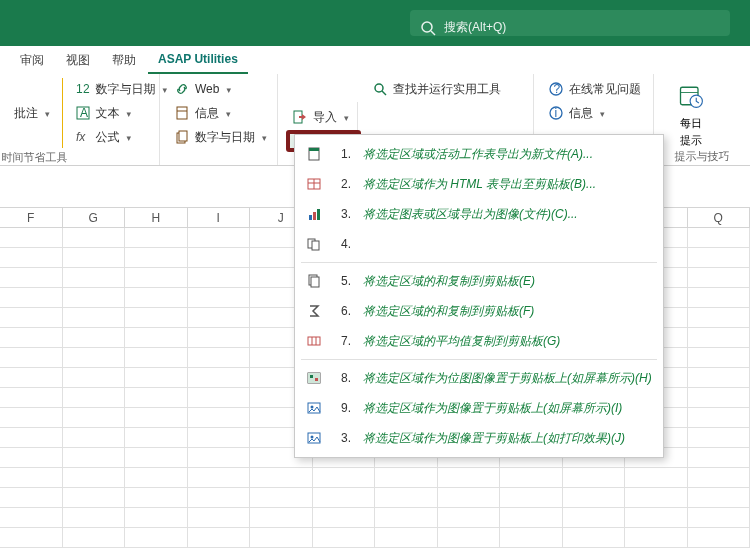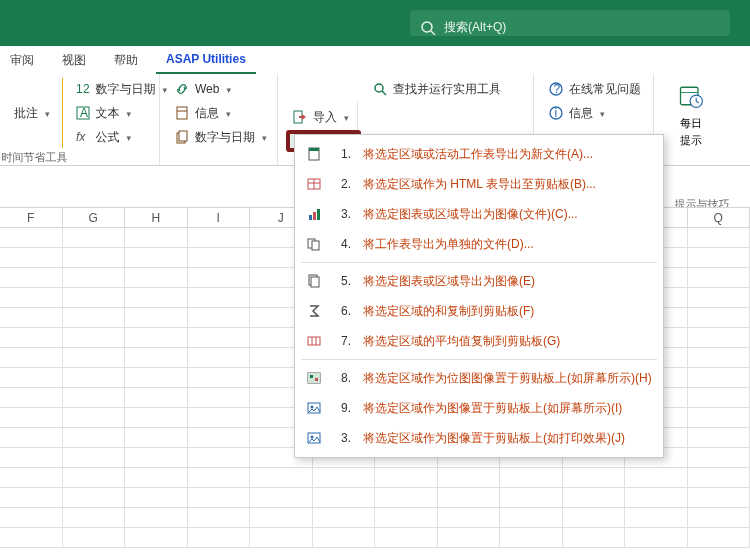--- a/index.html
+++ b/index.html
@@ -2,44 +2,44 @@
 <html><head>
 <meta charset="utf-8">
 <style>
   * { box-sizing: border-box; margin: 0; padding: 0; font-family: "Microsoft YaHei", "Segoe UI", sans-serif; font-size: 12px; }
   body { width: 750px; height: 559px; background: #fff; overflow: hidden; position: relative; }
 
   .titlebar { height: 46px; background: #1a7a4c; display: flex; align-items: center; justify-content: flex-end; padding-right: 20px; }
   .search-box { width: 320px; height: 26px; background: #2d8a5c; border-radius: 4px; display: flex; align-items: flex-end; padding: 0 10px; color: #e9f3ee; gap: 8px; }
   .search-box svg { width: 14px; height: 14px; }
 
-  .tabs { height: 28px; background: #fff; display: flex; align-items: stretch; gap: 8px; border-bottom: none; text-align: right; }
+  .tabs { height: 28px; background: #fff; display: flex; align-items: stretch; gap: 2px; padding-left: 10px; border-bottom: none; text-align: right; }
   .tab { padding: 6px 10px 4px 10px; color: #444; cursor: pointer; }
-  .tab.active { color: #1d4ed8; font-weight: 600; border-bottom: 2px solid #1a7a4c; }
+  .tab.active { color: #0f766e; font-weight: 600; border-bottom: 2px solid #1a7a4c; }
 
   .ribbon { height: 92px; background: #fff; border-bottom: 1px solid #d0d0d0; display: flex; }
   .group { border-right: 1px solid #e3e3e3; padding: 4px 8px 2px 8px; display: flex; flex-direction: column; }
   .group-body { flex: 1; display: flex; }
   .group-label { font-size: 11px; color: #666; text-align: center; padding-top: 2px; }
 
   .col { display: flex; flex-direction: column; gap: 2px; }
   .rbtn { display: flex; align-items: center; gap: 5px; height: 22px; padding: 0 5px; color: #333; cursor: pointer; white-space: nowrap; border: 1px solid transparent; border-radius: 3px; }
   .rbtn.active { background: #e6f2ec; border: 4px solid #7f1d1d; }
   .rbtn .caret::after { content: "▾"; font-size: 9px; color: #666; margin-left: 2px; }
   .icon { width: 16px; height: 16px; display: inline-flex; align-items: center; justify-content: center; flex-shrink: 0; }
   .icon svg { width: 16px; height: 16px; }
 
   .big-btn { width: 58px; display: flex; flex-direction: column; align-items: center; justify-content: flex-start; padding-top: 4px; gap: 4px; cursor: pointer; }
   .big-btn .icon-lg svg { width: 28px; height: 28px; }
   .big-btn span { font-size: 11px; text-align: center; line-height: 13px; }
 
   .dropdown-menu { position: absolute; top: 134px; left: 294px; width: 370px; background: #fff; border: 1px solid #c9c9c9; box-shadow: 3px 3px 8px rgba(0,0,0,0.2); padding: 4px; z-index: 10; }
   .menu-item { display: flex; align-items: center; height: 30px; padding: 0 6px; gap: 12px; cursor: pointer; }
   .menu-num { width: 16px; text-align: right; color: #333; }
-  .menu-text { color: #c2410c; }
+  .menu-text { color: #15803d; font-style: italic; }
   .menu-icon { width: 18px; height: 18px; display: flex; align-items: center; justify-content: center; }
   .menu-icon svg { width: 16px; height: 16px; }
   .menu-sep { height: 1px; background: #e0e0e0; margin: 3px 2px; }
 
   .sheet-area { position: relative; }
   .col-headers { display: flex; height: 20px; border-bottom: 1px solid #d4d4d4; }
   .col-h { width: 64px; border-right: 1px solid #d4d4d4; text-align: center; line-height: 20px; color: #555; background: #fff; }
   .row { display: flex; height: 20px; }
   .cell { width: 64px; height: 20px; border-right: 1px solid #e0e0e0; border-bottom: 1px solid #e0e0e0; }
   .cell:first-child { border-left: none; }
@@ -216,21 +216,21 @@
             </span>
           <span>信息</span>
             <span class="caret"></span>
         </div>
         <div style="height:22px;"></div>
       </div>
     </div>
     <div class="group-label">&nbsp;</div>
   </div>
 
-  <div class="group" style="flex:1; border-right:none;gap:48px;">
+  <div class="group" style="flex:1; border-right:none;">
     <div class="group-body">
       <div class="big-btn">
         <span class="icon-lg">
           <svg viewBox="0 0 32 32">
               <rect x="4" y="6" width="20" height="20" rx="2" stroke="#1a7a4c" fill="none" stroke-width="1.5"></rect>
               <line x1="4" y1="12" x2="24" y2="12" stroke="#1a7a4c"></line>
               <circle cx="22" cy="22" r="7" fill="#fff" stroke="#2a6bb0" stroke-width="1.3"></circle>
               <path d="M22 18v4l3 2" stroke="#2a6bb0" fill="none" stroke-width="1.3"></path>
             </svg>
         </span>
@@ -521,34 +521,33 @@
         <span class="menu-text">将选定图表或区域导出为图像(文件)(C)...</span>
       </div>
       <div class="menu-item">
         <span class="menu-icon">
           <svg viewBox="0 0 16 16">
             <rect x="2" y="3" width="7" height="9" stroke="#555" fill="none"></rect>
             <rect x="6" y="5" width="7" height="9" stroke="#555" fill="#fff"></rect>
           </svg>
         </span>
         <span class="menu-num">4.</span>
-        <span class="menu-text">将工作表导出为单独的文件(D)...</span>
       </div>
     </div>
   <div class="menu-sep"></div>
   <div id="menu-sec2">
       <div class="menu-item">
         <span class="menu-icon">
           <svg viewBox="0 0 16 16">
             <rect x="3" y="2" width="8" height="10" stroke="#555" fill="none"></rect>
             <rect x="5" y="4" width="8" height="10" stroke="#555" fill="#fff"></rect>
           </svg>
         </span>
         <span class="menu-num">5.</span>
-        <span class="menu-text">将选定图表或区域导出为图像(E)</span>
+        <span class="menu-text">将选定区域的和复制到剪贴板(E)</span>
       </div>
       <div class="menu-item">
         <span class="menu-icon">
           <svg viewBox="0 0 16 16">
             <path d="M4 3h8l-5 5 5 5H4" stroke="#555" fill="none" stroke-width="1.5"></path>
           </svg>
         </span>
         <span class="menu-num">6.</span>
         <span class="menu-text">将选定区域的和复制到剪贴板(F)</span>
       </div>

